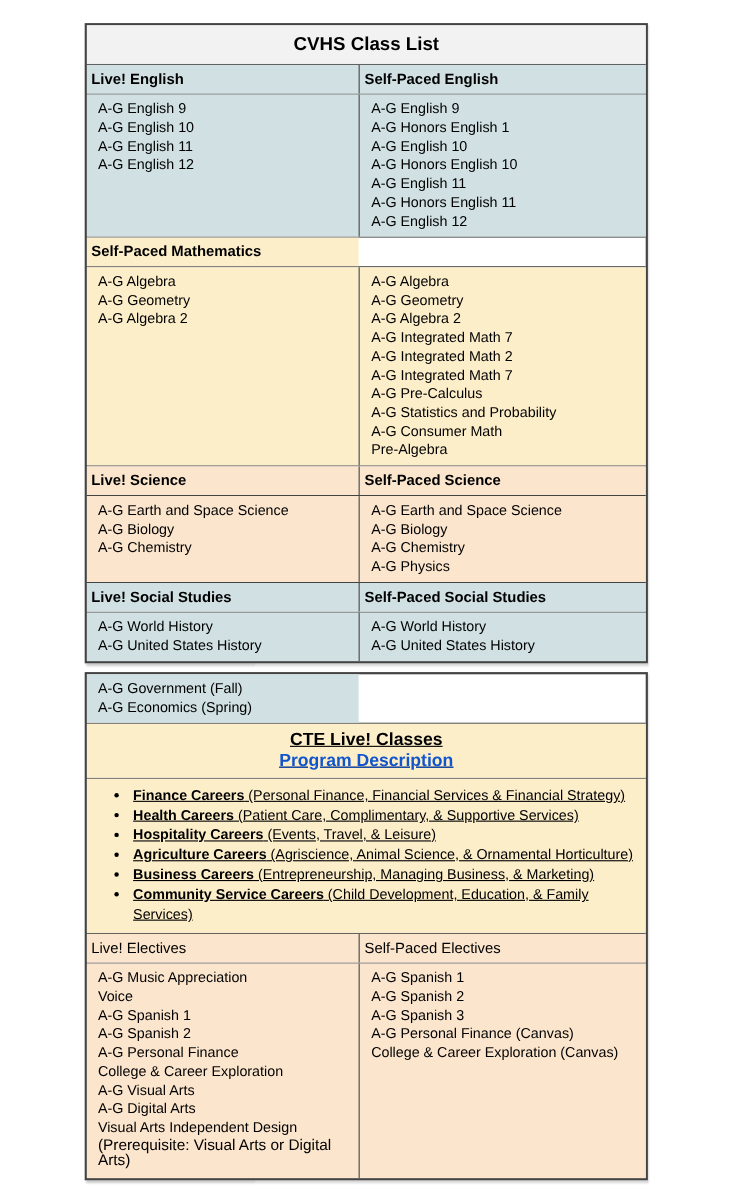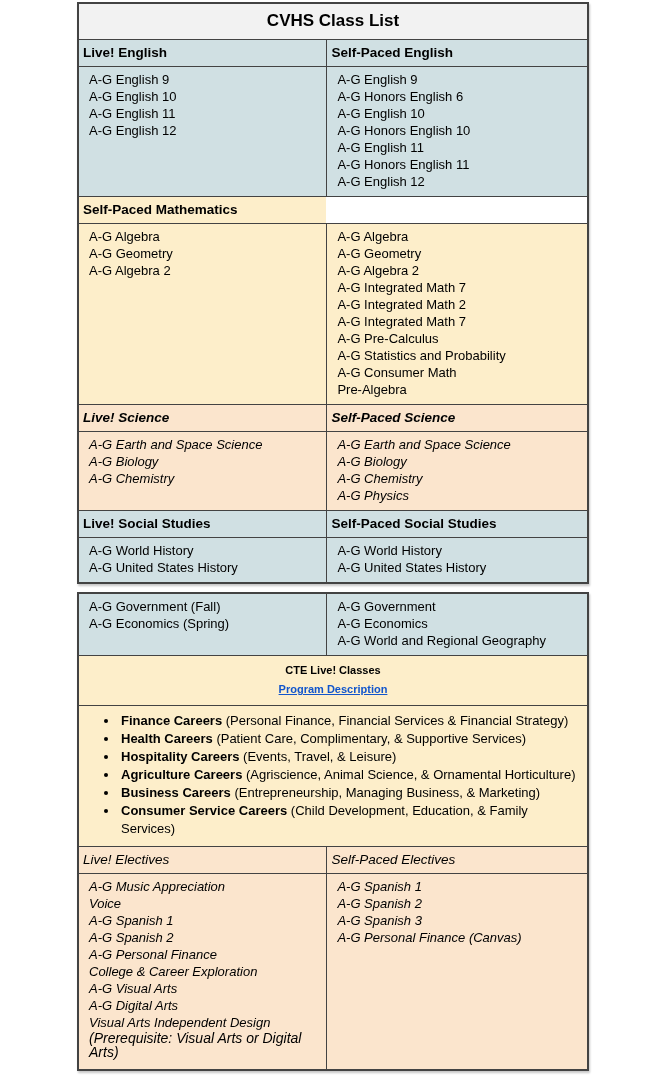--- a/index.html
+++ b/index.html
@@ -13,21 +13,21 @@
   *{box-sizing:border-box;}
   html,body{margin:0;padding:0;}
   body{
     width:666px;height:1080px;overflow:hidden;background:#ffffff;
     font-family:"Liberation Sans","DejaVu Sans",sans-serif;color:#000;
   }
   .sheet{
     width:512px;margin:0 auto;border:2px solid var(--border);
     box-shadow:1px 2px 2px rgba(0,0,0,0.22);background:#fff;
   }
-  .sheet-upper{margin-top:2px;}
+  .sheet-upper{margin-top:21px;}
   .sheet-lower{margin-top:8px;}
   .row{display:grid;grid-template-columns:48.7% 51.3%;}
   .row.full{grid-template-columns:1fr;}
   .row + .row{border-top:1.5px solid var(--border);}
   .row > .cell + .cell{border-left:1.5px solid var(--border);}
   .cell{min-width:0;}
   .title-row{
     background:var(--titlebg);text-align:center;
     font-size:17px;font-weight:bold;padding:7px 4px 8px;
   }
@@ -35,32 +35,32 @@
     text-align:left;font-weight:bold;font-size:13.5px;
     padding:5px 4px 6px;
   }
   .hdr.plain{font-weight:normal;}
   .list-cell{
     font-size:13px;line-height:17px;
     padding:4px 8px 6px 10px;
   }
   .bg-blue{background:var(--blue);}
   .bg-yellow{background:var(--yellow);}
-  .bg-peach{background:var(--peach);font-style:italic;}
+  .bg-peach{background:var(--peach);}
   .cte-hdr{
     background:var(--yellow);text-align:center;padding:5px 4px 6px;
-    font-size:11px;line-height:19px;
+    font-size:16px;line-height:19px;text-decoration:underline;
   }
   .cte-title{font-weight:bold;}
   .cte-link{color:var(--link);font-weight:bold;text-decoration:underline;}
   .cte-body{
     background:var(--yellow);padding:6px 10px 8px 10px;
     font-size:13px;line-height:18px;
   }
-  .cte-body ul{margin:0;padding-left:30px;}
+  .cte-body ul{margin:0;padding-left:30px;text-decoration:underline;}
   .cte-body li{padding-left:2px;}
   .career-name{font-weight:bold;}
   .elect-live{padding-bottom:10px;}
   .note{font-size:14px;line-height:14px;}
 </style>
 </head>
 <body>
 
 <div class="sheet sheet-upper">
 
@@ -74,21 +74,21 @@
   </div>
   <div class="row">
     <div class="cell list-cell bg-blue">
         <div>A-G English 9</div>
         <div>A-G English 10</div>
         <div>A-G English 11</div>
         <div>A-G English 12</div>
       </div>
     <div class="cell list-cell bg-blue">
         <div>A-G English 9</div>
-        <div>A-G Honors English 6</div>
+        <div>A-G Honors English 1</div>
         <div>A-G English 10</div>
         <div>A-G Honors English 10</div>
         <div>A-G English 11</div>
         <div>A-G Honors English 11</div>
         <div>A-G English 12</div>
       </div>
   </div>
 
   <div class="row">
     <div class="cell hdr bg-yellow">Self-Paced Mathematics</div>
@@ -148,45 +148,40 @@
 
 </div>
 
 <div class="sheet sheet-lower">
 
   <div class="row">
     <div class="cell list-cell bg-blue">
         <div>A-G Government (Fall)</div>
         <div>A-G Economics (Spring)</div>
       </div>
-    <div class="cell list-cell bg-blue">
-        <div>A-G Government</div>
-        <div>A-G Economics</div>
-        <div>A-G World and Regional Geography</div>
-      </div>
   </div>
 
   <div class="row full">
     <div class="cell cte-hdr">
       <div class="cte-title">CTE Live! Classes</div>
       <div>
         <a href="#" class="cte-link">Program Description</a>
       </div>
     </div>
   </div>
 
   <div class="row full">
     <div class="cell cte-body">
       <ul>
           <li><span class="career-name">Finance Careers</span><span> (Personal Finance, Financial Services &amp; Financial Strategy)</span></li>
           <li><span class="career-name">Health Careers</span><span> (Patient Care, Complimentary, &amp; Supportive Services)</span></li>
           <li><span class="career-name">Hospitality Careers</span><span> (Events, Travel, &amp;  Leisure)</span></li>
           <li><span class="career-name">Agriculture Careers</span><span> (Agriscience, Animal Science, &amp; Ornamental Horticulture)</span></li>
           <li><span class="career-name">Business Careers</span><span> (Entrepreneurship, Managing Business, &amp; Marketing)</span></li>
-          <li><span class="career-name">Consumer Service Careers</span><span> (Child Development, Education, &amp; Family Services)</span></li>
+          <li><span class="career-name">Community Service Careers</span><span> (Child Development, Education, &amp; Family Services)</span></li>
         </ul>
     </div>
   </div>
 
   <div class="row">
     <div class="cell hdr plain bg-peach">Live! Electives</div>
     <div class="cell hdr plain bg-peach">Self-Paced Electives</div>
   </div>
   <div class="row">
     <div class="cell list-cell bg-peach elect-live">
@@ -201,16 +196,17 @@
           <div>A-G Digital Arts</div>
           <div>Visual Arts Independent Design</div>
         </div>
       <div class="note">(Prerequisite: Visual Arts or Digital Arts)</div>
     </div>
     <div class="cell list-cell bg-peach">
         <div>A-G Spanish 1</div>
         <div>A-G Spanish 2</div>
         <div>A-G Spanish 3</div>
         <div>A-G Personal Finance (Canvas)</div>
+        <div>College &amp; Career Exploration (Canvas)</div>
       </div>
   </div>
 
 </div>
 
 </body></html>

